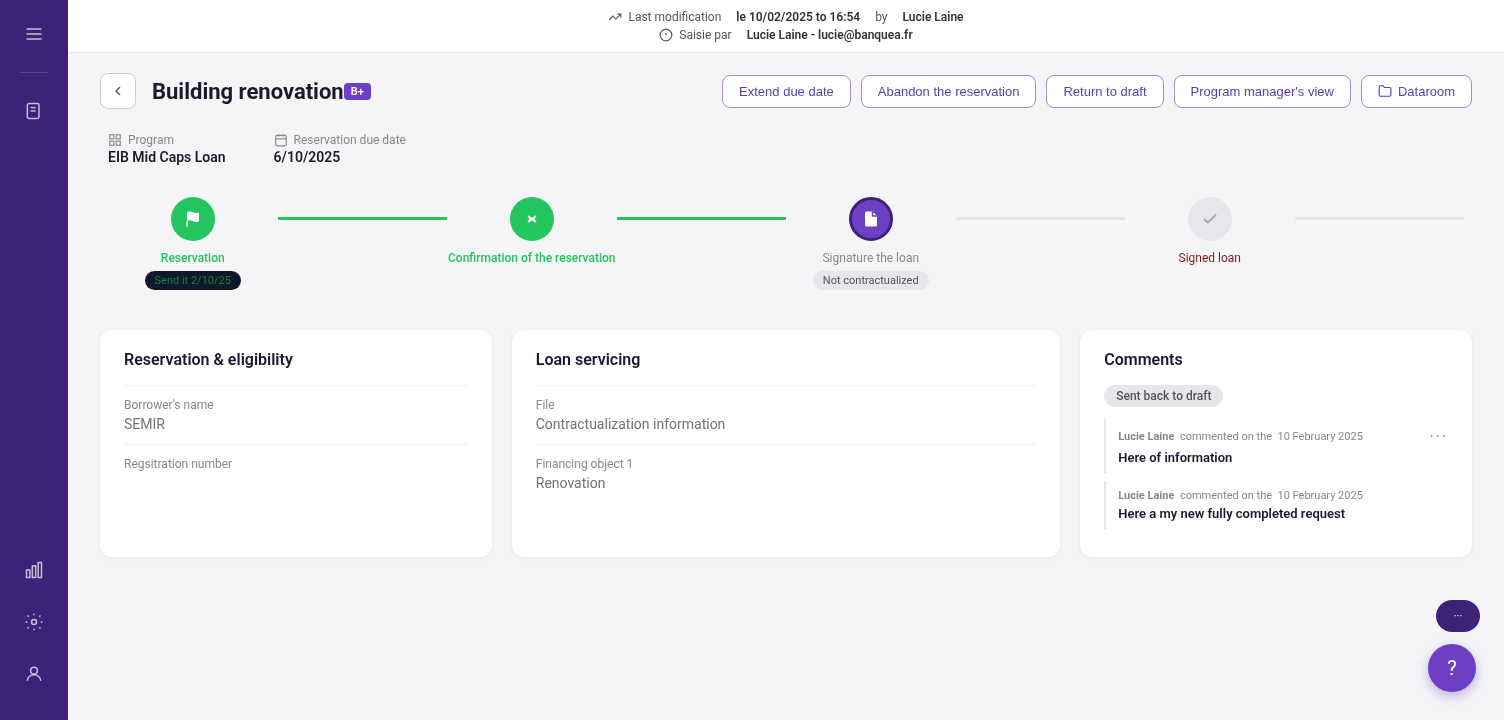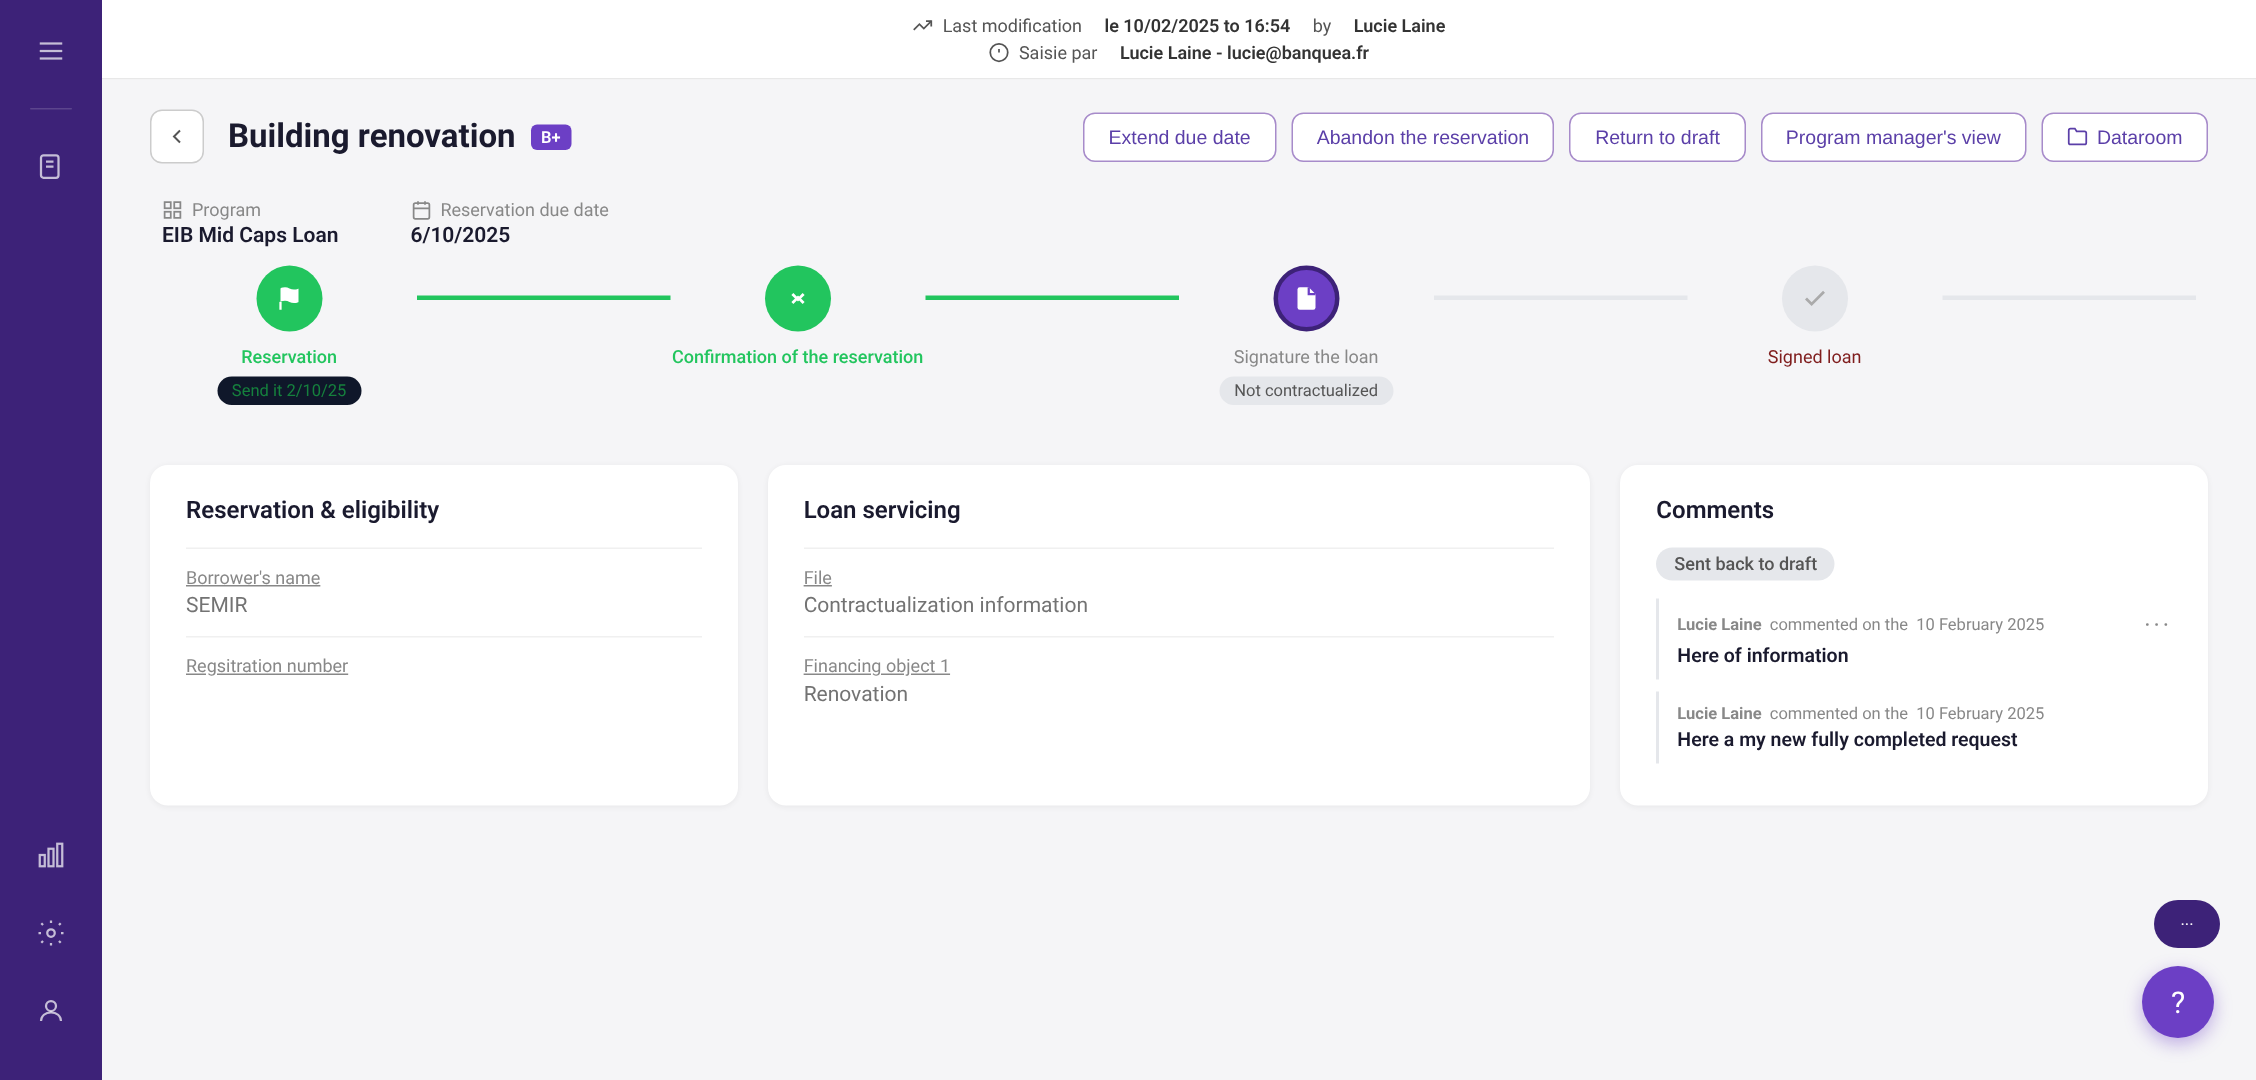--- a/index.html
+++ b/index.html
@@ -91,21 +91,20 @@
       align-items: center;
       justify-content: center;
       color: #555;
     }
     .page-title {
       font-size: 22px;
       font-weight: 700;
       color: #1a1a2e;
       display: flex;
       align-items: center;
-      gap: 10px;
       text-align: center;
     }
     .badge-b {
       background: #6c3fc5;
       color: white;
       font-size: 11px;
       font-weight: 600;
       padding: 2px 7px;
       border-radius: 4px;
     }
@@ -126,21 +125,21 @@
       display: flex;
       align-items: center;
       gap: 6px;
       white-space: nowrap;
     }
 
     
     .meta-row {
       display: flex;
       gap: 48px;
-      margin-bottom: 12px;
+      margin-bottom: 32px;
       padding: 0 8px;
     }
     .meta-item {
       display: flex;
       flex-direction: column;
       gap: 2px;
     }
     .meta-label {
       font-size: 12px;
       color: #888;
@@ -229,21 +228,20 @@
     }
     .card-divider {
       border: none;
       border-top: 1px solid #f0f0f0;
       margin: 12px 0;
     }
     .field-label {
       font-size: 12px;
       color: #888;
       margin-bottom: 4px;
-      text-decoration: underline;
     }
     .field-value {
       font-size: 14px;
       font-weight: 400;
       color: #737373;
     }
     .field-group { margin-bottom: 12px; }
 
     
     .comment-badge {

